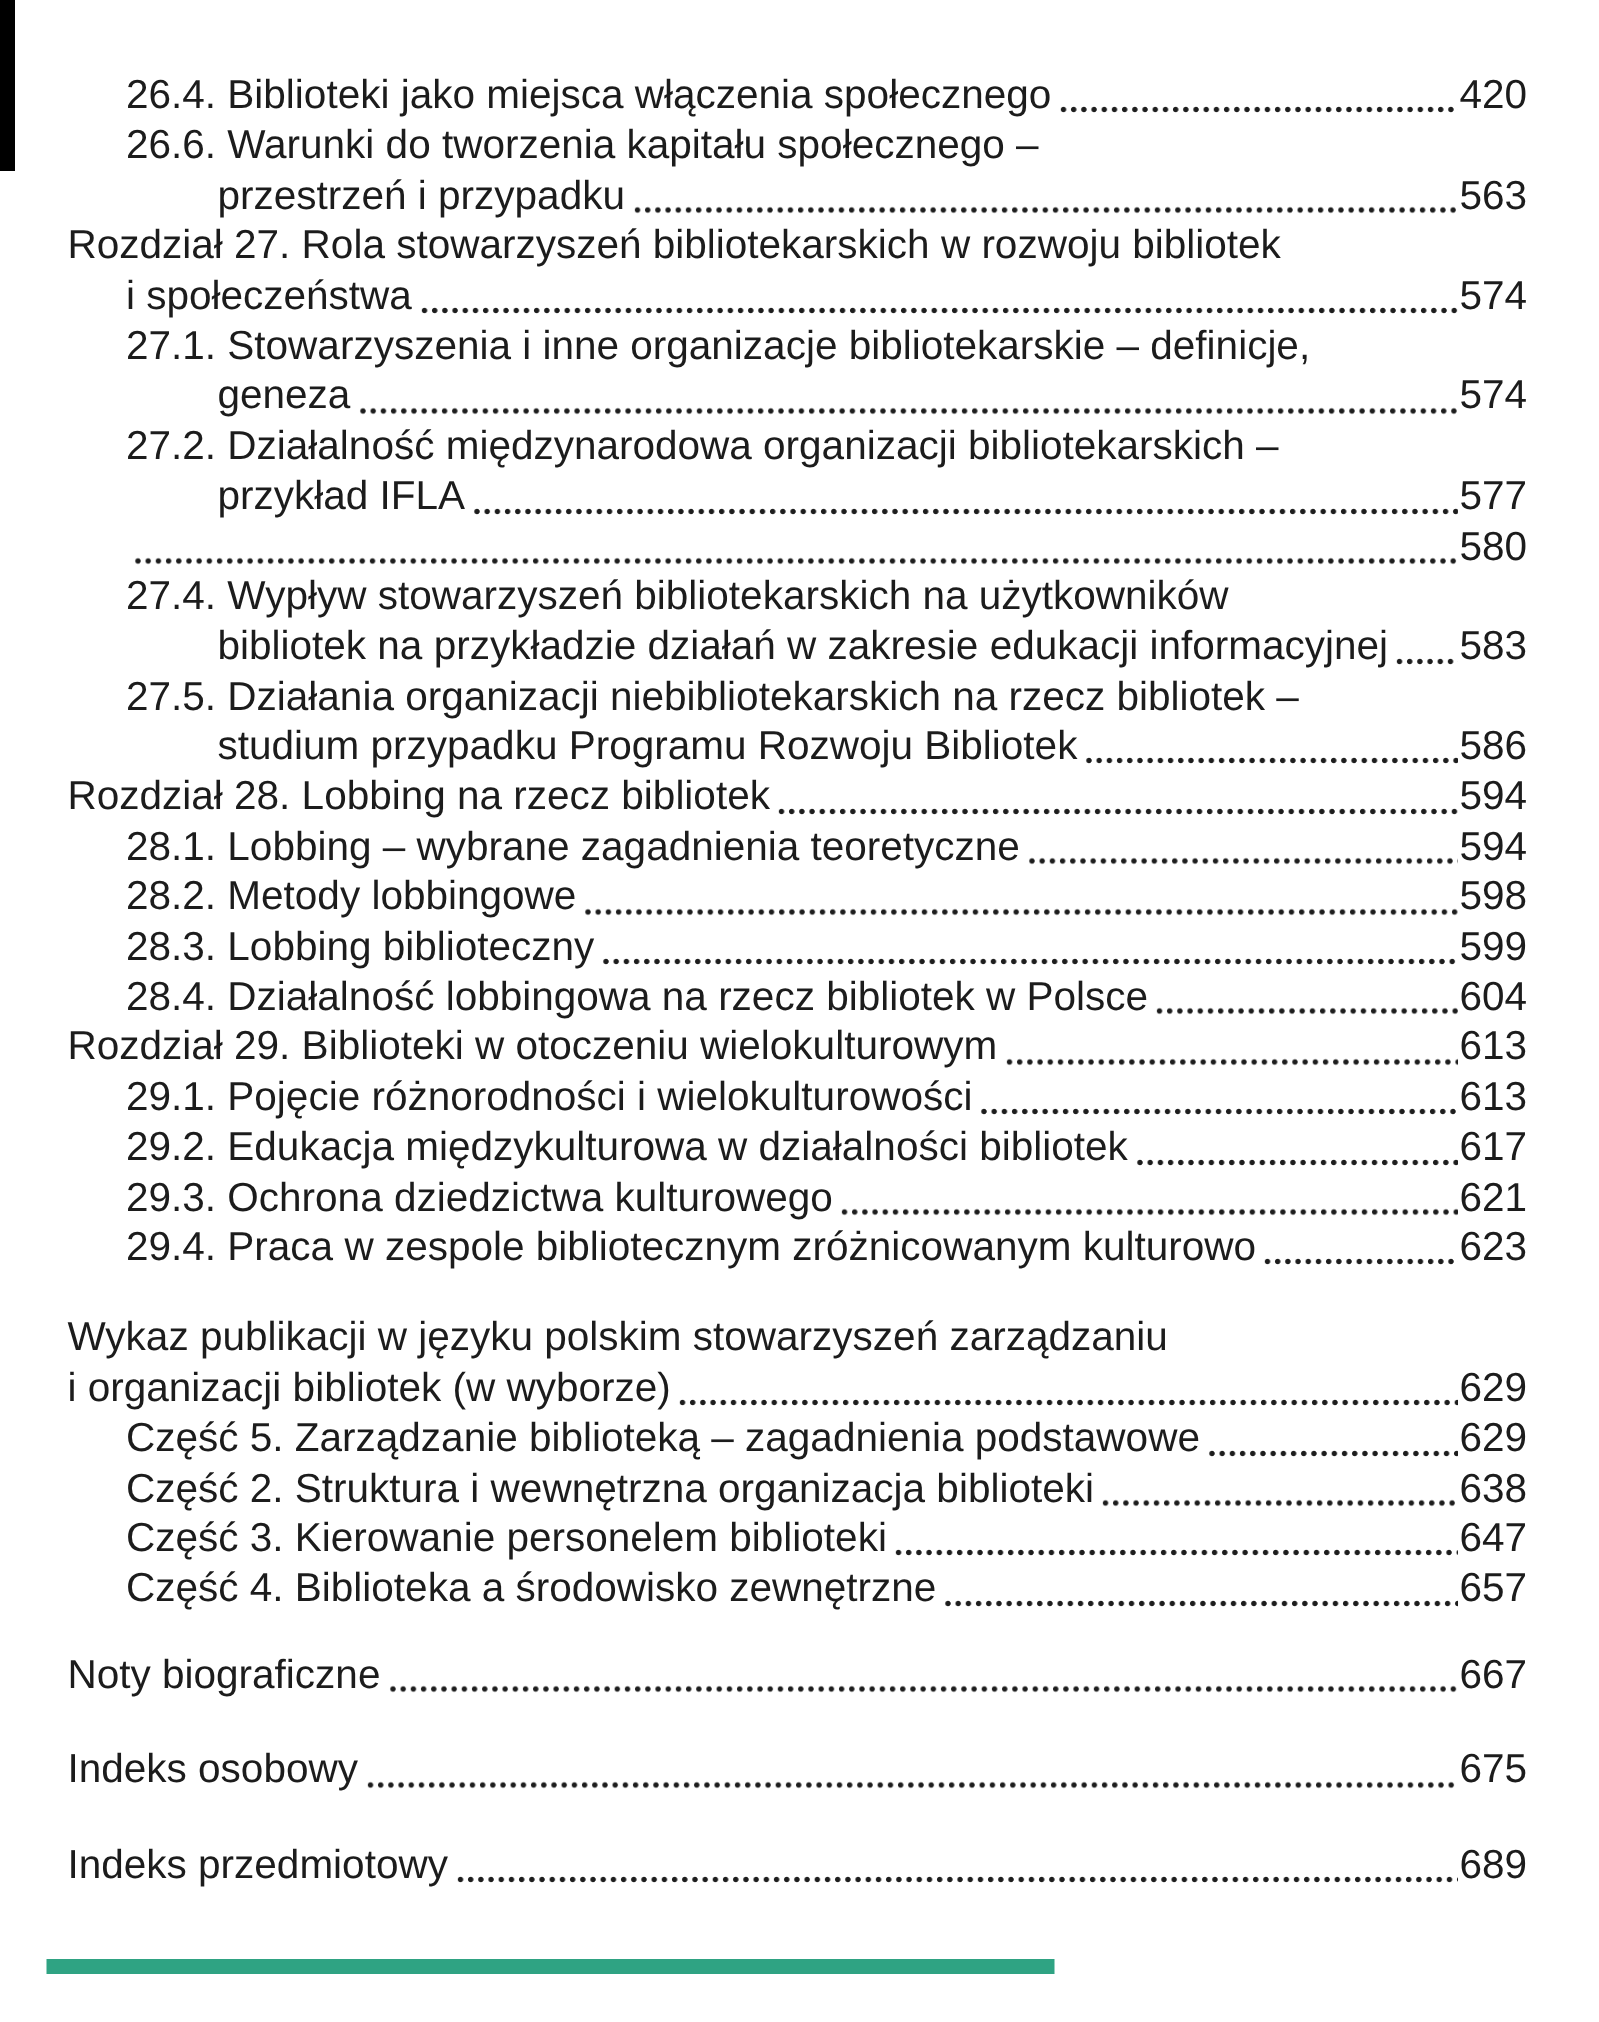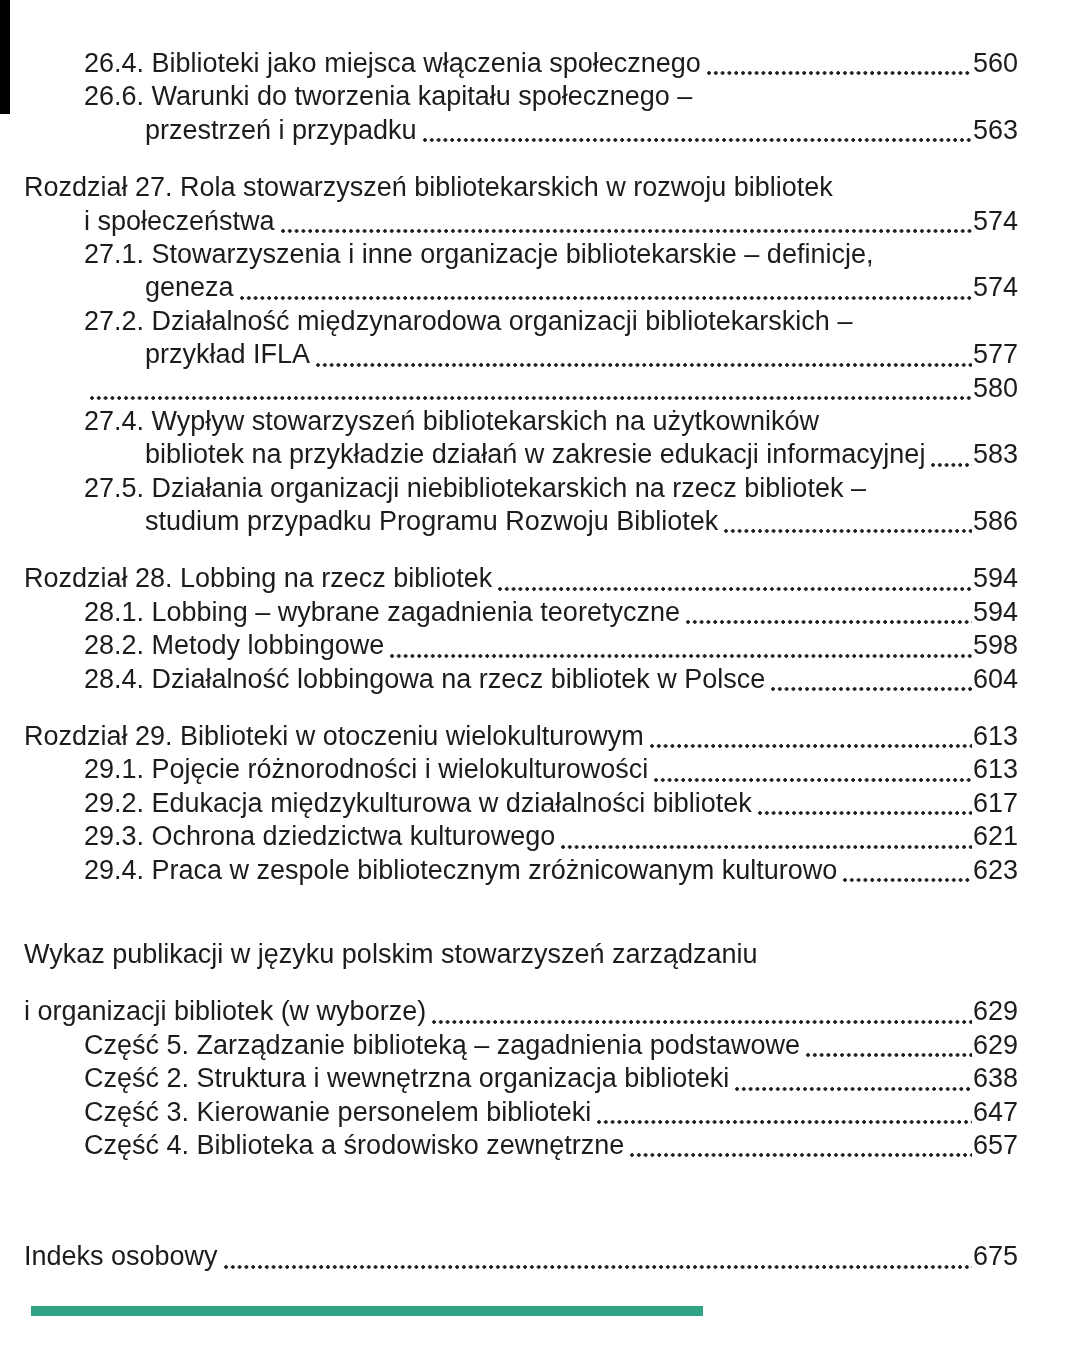--- a/index.html
+++ b/index.html
@@ -56,35 +56,35 @@
     height: 6px;
     margin: 0 1px 4px 5px;
     background-image: radial-gradient(circle at 3px 3px, #1d1d1d 1.5px, rgba(0,0,0,0) 2.1px);
     background-size: 6.8px 6px;
     background-repeat: repeat-x;
     background-position: left bottom;
   }
   .line .pg {
     flex: 0 0 auto;
   }
-  .indent-0 { padding-left: 24px; margin-top: 24px; }
+  .indent-0 { padding-left: 45px; }
   .indent-1 { padding-left: 84px; }
   .indent-2 { padding-left: 145px; }
   .gap { width: 100%; }
 </style>
 </head>
 <body>
 
 <div class="page" style="background: rgb(255, 255, 255); color: rgb(28, 28, 28);">
   <div class="scan-bar-left" style="background: rgb(0, 0, 0);"></div>
   <div class="toc">
       <div class="line indent-1">
     <span class="t">26.4. Biblioteki jako miejsca włączenia społecznego</span>
     <span class="leader"></span>
-    <span class="pg">560</span>
+    <span class="pg">420</span>
   </div>
       <div class="line indent-1">
     <span class="t">26.6. Warunki do tworzenia kapitału społecznego –</span>
 
   </div>
       <div class="line indent-2">
     <span class="t">przestrzeń i przypadku</span>
     <span class="leader"></span>
     <span class="pg">563</span>
   </div>
@@ -146,20 +146,25 @@
     <span class="t">28.1. Lobbing – wybrane zagadnienia teoretyczne</span>
     <span class="leader"></span>
     <span class="pg">594</span>
   </div>
       <div class="line indent-1">
     <span class="t">28.2. Metody lobbingowe</span>
     <span class="leader"></span>
     <span class="pg">598</span>
   </div>
       <div class="line indent-1">
+    <span class="t">28.3. Lobbing biblioteczny</span>
+    <span class="leader"></span>
+    <span class="pg">599</span>
+  </div>
+      <div class="line indent-1">
     <span class="t">28.4. Działalność lobbingowa na rzecz bibliotek w Polsce</span>
     <span class="leader"></span>
     <span class="pg">604</span>
   </div>
       <div class="line indent-0">
     <span class="t">Rozdział 29. Biblioteki w otoczeniu wielokulturowym</span>
     <span class="leader"></span>
     <span class="pg">613</span>
   </div>
       <div class="line indent-1">
@@ -206,20 +211,25 @@
     <span class="t">Część 3. Kierowanie personelem biblioteki</span>
     <span class="leader"></span>
     <span class="pg">647</span>
   </div>
       <div class="line indent-1">
     <span class="t">Część 4. Biblioteka a środowisko zewnętrzne</span>
     <span class="leader"></span>
     <span class="pg">657</span>
   </div>
       <div class="gap" style="height: 24px;"></div>
+      <div class="line indent-0">
+    <span class="t">Noty biograficzne</span>
+    <span class="leader"></span>
+    <span class="pg">667</span>
+  </div>
       <div class="gap" style="height: 30px;"></div>
       <div class="line indent-0">
     <span class="t">Indeks osobowy</span>
     <span class="leader"></span>
     <span class="pg">675</span>
   </div>
       <div class="gap" style="height: 30px;"></div>
       <div class="line indent-0">
     <span class="t">Indeks przedmiotowy</span>
     <span class="leader"></span>

